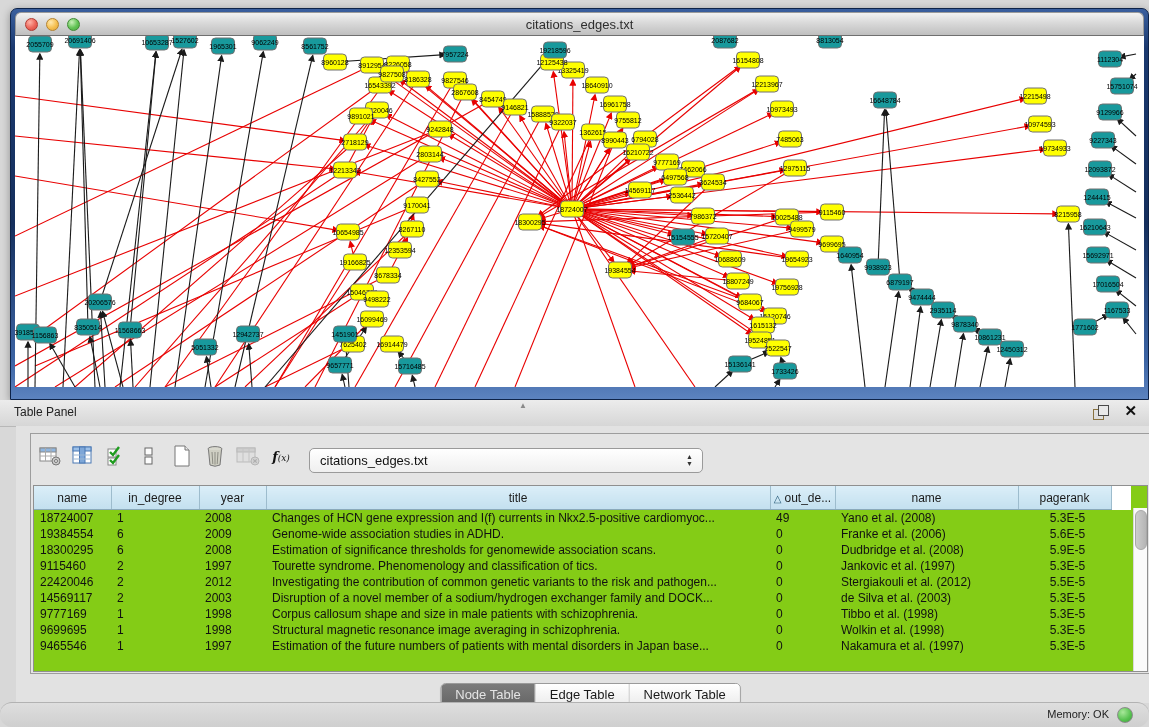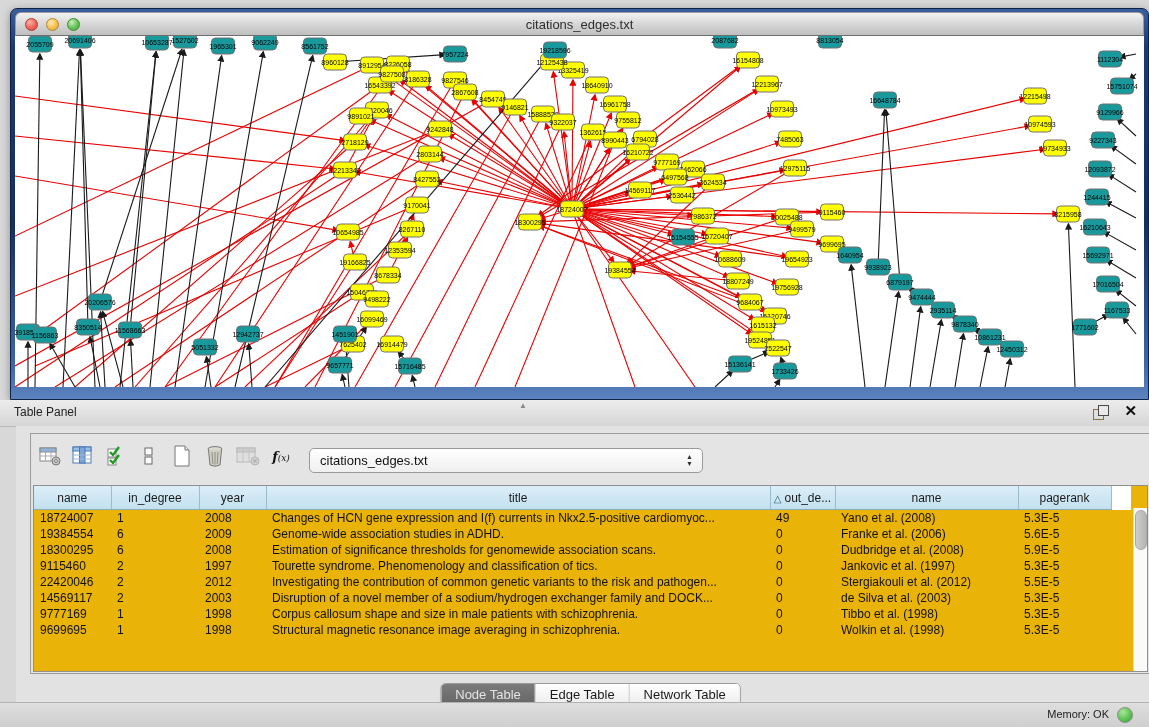--- a/index.html
+++ b/index.html
@@ -32,39 +32,39 @@
   .toolbar{position:absolute;left:6px;top:8px;height:28px;display:flex;align-items:center;}
   .tb-icon{width:26px;height:24px;margin-right:7px;display:flex;align-items:center;justify-content:center;cursor:pointer;}
   .tb-icon svg{display:block;}
   .fx{font-family:"DejaVu Serif",serif;font-style:italic;font-size:13px;color:#111;}
   .fx small{font-size:9px;}
   .combo{position:absolute;left:272px;top:6px;width:392px;height:23px;border:1px solid #9a9a9a;border-radius:5px;
     background:linear-gradient(#ffffff,#efefef);box-shadow:inset 0 1px 0 #fff;display:flex;align-items:center;cursor:pointer;}
   .combo-text{margin-left:10px;font-size:13px;color:#111;}
   .combo-arrows{position:absolute;right:9px;top:4px;font-size:7px;line-height:7px;color:#333;text-align:center;}
   
-  .tbl-wrap{position:absolute;left:2px;top:51px;width:1113px;height:185px;background:#eab308;border:1px solid #8f8f8f;overflow:hidden;}
+  .tbl-wrap{position:absolute;left:2px;top:51px;width:1113px;height:185px;background:#84cc16;border:1px solid #8f8f8f;overflow:hidden;}
   table.grid{border-collapse:collapse;table-layout:fixed;width:1093px;font-size:12px;color:#111;}
   table.grid th{height:21px;background:linear-gradient(#dbeef8,#c3e0ef);border-right:1px solid #9dbccd;border-bottom:1px solid #8aa9ba;
     font-weight:normal;font-size:12px;color:#1a1a1a;text-align:center;overflow:hidden;white-space:nowrap;}
   table.grid td{height:16px;padding:0 0 0 6px;overflow:hidden;white-space:nowrap;text-overflow:clip;}
   td.c-title{padding-left:28px;}
   td.c-out{padding-left:5px;margin-top:14px;}
-  td.c-pr{padding-left:8px;}
+  td.c-pr{padding-left:8px;text-align:center;}
   .sort-tri{color:#275b78;font-size:10px;margin-right:3px;}
   .vscroll{position:absolute;right:0;top:22px;bottom:0;width:13px;background:#fafafa;border-left:1px solid #d9d9d9;}
   .vthumb{position:absolute;left:1px;top:2px;width:10px;height:38px;background:linear-gradient(90deg,#cdcdcd,#b5b5b5);border-radius:6px;border:1px solid #a8a8a8;}
   
   .tabs{position:absolute;left:50%;transform:translateX(-50%);top:249px;height:21px;display:flex;
     border:1px solid #9a9a9a;border-radius:5px;overflow:hidden;background:#fff;box-shadow:0 1px 1px rgba(0,0,0,.15);}
   .tab{padding:0 14px;font-size:13px;color:#1a1a1a;display:flex;align-items:center;background:linear-gradient(#ffffff,#ececec);cursor:pointer;border-right:1px solid #bdbdbd;}
   .tab:last-child{border-right:none;}
   .tab.active{background:linear-gradient(#7b7b7b,#666666);color:#e4e4e4;}
   
-  .statusbar{position:absolute;left:0;bottom:0;width:100%;height:24px;background:linear-gradient(#dedede,#cfcfcf);border-top:1px solid #b2b2b2;}
+  .statusbar{position:absolute;left:0;bottom:0;width:100%;height:24px;background:linear-gradient(#dedede,#cfcfcf);border-top:1px solid #b2b2b2;border-radius:12px;}
   .mem-label{position:absolute;right:40px;top:5px;font-size:11px;color:#222;}
   .mem-dot{position:absolute;right:16px;top:4px;width:14px;height:14px;border-radius:50%;
     background:radial-gradient(circle at 35% 30%,#a8e89a,#55c14e 60%,#3f9c3f);border:1px solid #8b8b8b;}
 </style>
 </head>
 <body>
 
 <div class="net-window">
   <div class="titlebar">
     <div class="lights">
@@ -899,20 +899,30 @@
             <tr>
               <td class="c-name">9699695</td>
               <td class="c-indeg">1</td>
               <td class="c-year">1998</td>
               <td class="c-title">Structural magnetic resonance image averaging in schizophrenia.</td>
               <td class="c-out">0</td>
               <td class="c-short">Wolkin et al. (1998)</td>
               <td class="c-pr">5.3E-5</td>
               <td></td>
             </tr>
+            <tr>
+              <td class="c-name">9465546</td>
+              <td class="c-indeg">1</td>
+              <td class="c-year">1997</td>
+              <td class="c-title">Estimation of the future numbers of patients with mental disorders in Japan base...</td>
+              <td class="c-out">0</td>
+              <td class="c-short">Nakamura et al. (1997)</td>
+              <td class="c-pr">5.3E-5</td>
+              <td></td>
+            </tr>
           </tbody>
       </table>
       <div class="vscroll">
         <div class="vthumb"></div>
       </div>
     </div>
 
     <div class="tabs" id="tabs">
         <div class="tab active">Node Table</div>
         <div class="tab">Edge Table</div>

